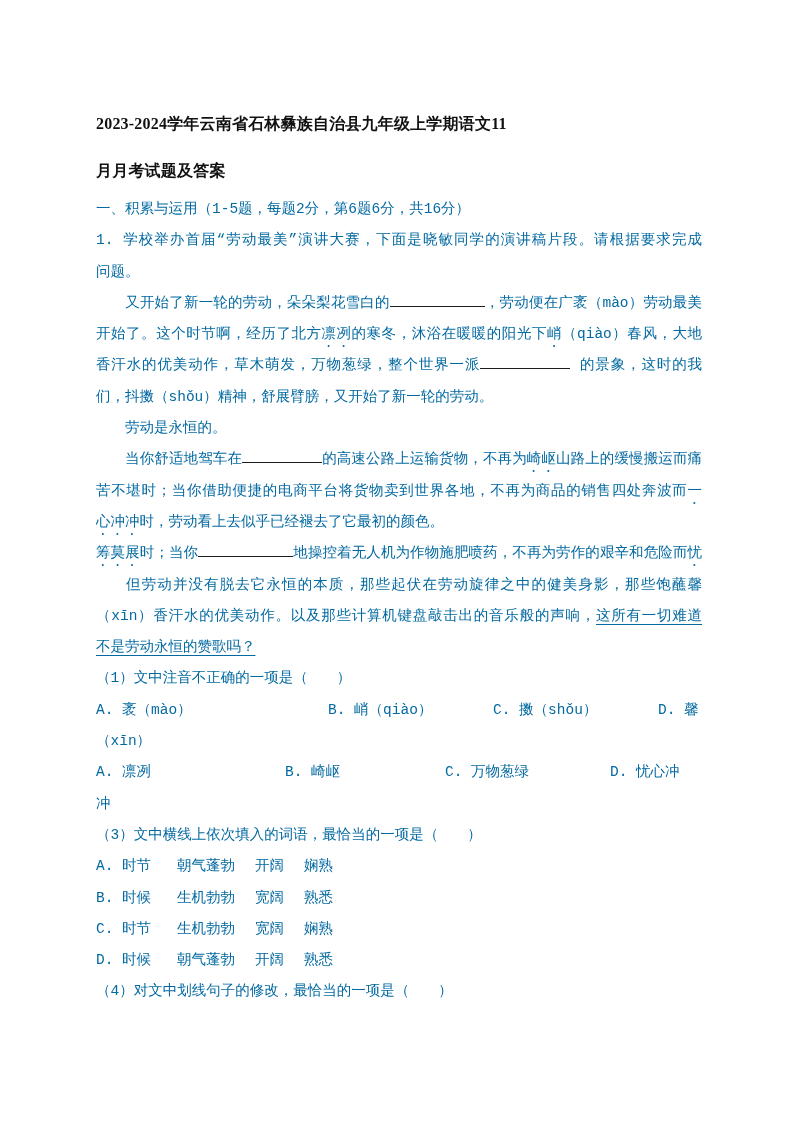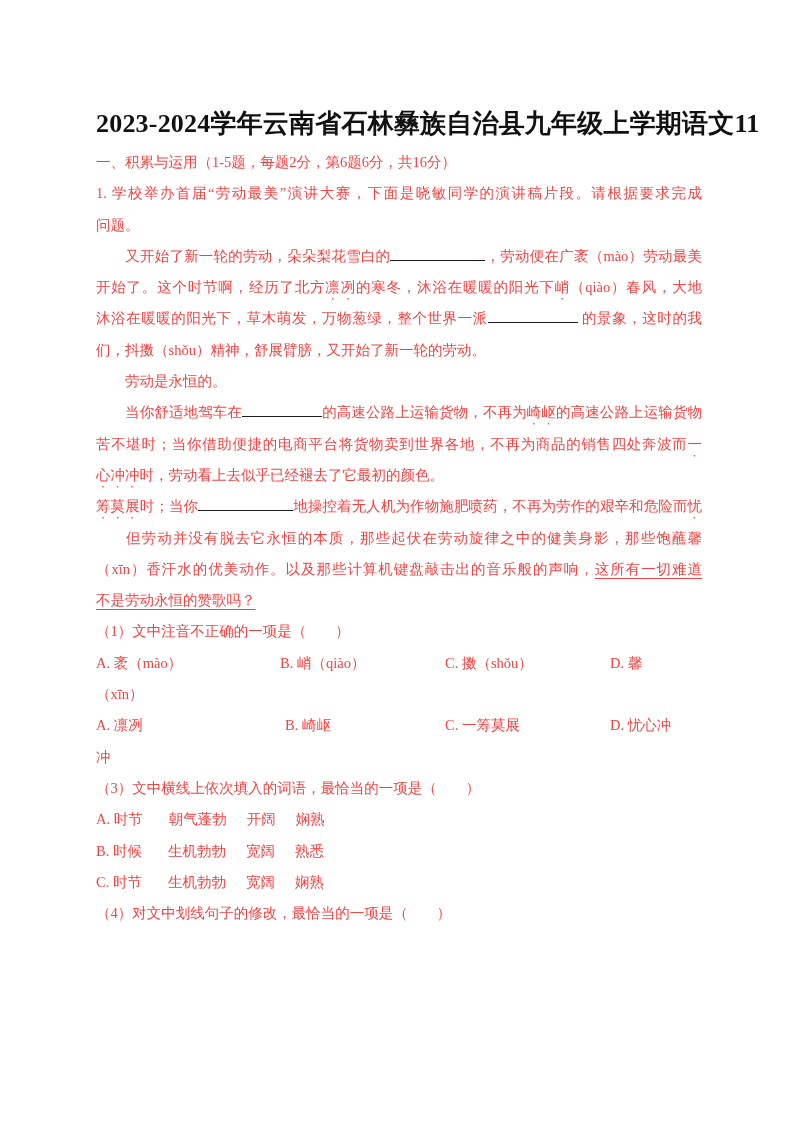--- a/index.html
+++ b/index.html
@@ -13,32 +13,33 @@
   .page {
     box-sizing: border-box;
     width: 793px;
     height: 1122px;
     padding: 100px 91px 0 96px;
     background: #ffffff;
     color: #1c1c1c;
     font-family: "Liberation Serif", "DejaVu Serif", serif;
   }
   .title-line {
-    font-size: 26px;
+    font-size: 16px;
     font-weight: bold;
     line-height: 47px;
     white-space: nowrap;
     color: #111111;
     letter-spacing: 0.2px;
   }
   .line {
     font-size: 14.5px;
     line-height: 31.3px;
     height: 31.3px;
-    color: #ef4444;
+    color: #0369a1;
+    font-family: Liberation Mono, monospace;
   }
   .just {
     text-align: justify;
     text-align-last: justify;
   }
   .dot {
     -webkit-text-emphasis: filled dot;
     -webkit-text-emphasis-position: under right;
     text-emphasis: filled dot;
     text-emphasis-position: under right;
@@ -62,40 +63,42 @@
   }
   .cell {
     display: inline-block;
   }
 </style>
 </head>
 <body>
 
 <div class="page">
   <div class="title-line">2023-2024学年云南省石林彝族自治县九年级上学期语文11</div>
+  <div class="title-line">月月考试题及答案</div>
   <div>
       <div class="line"><span>一、积累与运用（1-5题，每题2分，第6题6分，共16分）</span></div>
       <div class="line just"><span>1.  学校举办首届“劳动最美”演讲大赛，下面是晓敏同学的演讲稿片段。请根据要求完成</span></div>
       <div class="line"><span>问题。</span></div>
       <div class="line just"><span class="gap" style="width: 29px;"></span><span>又开始了新一轮的劳动，朵朵梨花雪白的</span><span class="blank" style="width: 95px;"></span><span>，劳动便在广袤（mào）劳动最美</span></div>
       <div class="line just"><span>开始了。这个时节啊，经历了北方</span><span class="dot">凛冽</span><span>的寒冬，沐浴在暖暖的阳光下</span><span class="dot">峭</span><span>（qiào）春风，大地</span></div>
-      <div class="line just"><span>沐浴在暖暖的阳光下，草木萌发，万物葱绿，整个世界一派</span><span class="blank" style="width: 90px;"></span><span> 的景象，这时的我</span></div>
+      <div class="line just"><span>香汗水的优美动作，草木萌发，万物葱绿，整个世界一派</span><span class="blank" style="width: 90px;"></span><span> 的景象，这时的我</span></div>
       <div class="line"><span>们，抖擞（shǒu）精神，舒展臂膀，又开始了新一轮的劳动。</span></div>
       <div class="line"><span class="gap" style="width: 29px;"></span><span>劳动是永恒的。</span></div>
-      <div class="line just"><span class="gap" style="width: 29px;"></span><span>当你舒适地驾车在</span><span class="blank" style="width: 80px;"></span><span>的高速公路上运输货物，不再为</span><span class="dot">崎岖</span><span>的高速公路上运输货物</span></div>
+      <div class="line just"><span class="gap" style="width: 29px;"></span><span>当你舒适地驾车在</span><span class="blank" style="width: 80px;"></span><span>的高速公路上运输货物，不再为</span><span class="dot">崎岖</span><span>山路上的缓慢搬运而痛</span></div>
       <div class="line just"><span>苦不堪时；当你借助便捷的电商平台将货物卖到世界各地，不再为商品的销售四处奔波而</span><span class="dot">一</span></div>
       <div class="line"><span class="dot">心冲冲</span><span>时，劳动看上去似乎已经褪去了它最初的颜色。</span></div>
       <div class="line just"><span class="dot">筹莫展</span><span>时；当你</span><span class="blank" style="width: 95px;"></span><span>地操控着无人机为作物施肥喷药，不再为劳作的艰辛和危险而</span><span class="dot">忧</span></div>
       <div class="line just"><span class="gap" style="width: 29px;"></span><span>但劳动并没有脱去它永恒的本质，那些起伏在劳动旋律之中的健美身影，那些饱蘸馨</span></div>
       <div class="line just"><span>（xīn）香汗水的优美动作。以及那些计算机键盘敲击出的音乐般的声响，</span><span class="u">这所有一切难道</span></div>
       <div class="line"><span class="u">不是劳动永恒的赞歌吗？</span></div>
       <div class="line"><span>（1）文中注音不正确的一项是（　　）</span></div>
-      <div class="line"><span class="cell" style="width: 184px;">A.  袤（mào）</span><span class="cell" style="width: 165px;">B.  峭（qiào）</span><span class="cell" style="width: 165px;">C.  擞（shǒu）</span><span>D.  馨</span></div>
+      <div class="line"><span class="cell" style="width: 184px;">A.  袤（mào）</span><span class="cell" style="width: 165px; margin-left: 48px;">B.  峭（qiào）</span><span class="cell" style="width: 165px;">C.  擞（shǒu）</span><span>D.  馨</span></div>
       <div class="line"><span>（xīn）</span></div>
-      <div class="line"><span class="cell" style="width: 189px;">A.  凛冽</span><span class="cell" style="width: 160px;">B.  崎岖</span><span class="cell" style="width: 165px;">C.  一筹莫展</span><span>D.  忧心冲</span></div>
+      <div class="line"><span class="cell" style="width: 189px;">A.  凛冽</span><span class="cell" style="width: 160px;">B.  崎岖</span><span class="cell" style="width: 165px;">C.  万物葱绿</span><span>D.  忧心冲</span></div>
       <div class="line"><span>冲</span></div>
       <div class="line"><span>（3）文中横线上依次填入的词语，最恰当的一项是（　　）</span></div>
       <div class="line"><span>A.  时节</span><span class="gap" style="width: 26px;"></span><span>朝气蓬勃</span><span class="gap" style="width: 20px;"></span><span>开阔</span><span class="gap" style="width: 20px;"></span><span>娴熟</span></div>
       <div class="line"><span>B.  时候</span><span class="gap" style="width: 26px;"></span><span>生机勃勃</span><span class="gap" style="width: 20px;"></span><span>宽阔</span><span class="gap" style="width: 20px;"></span><span>熟悉</span></div>
       <div class="line"><span>C.  时节</span><span class="gap" style="width: 26px;"></span><span>生机勃勃</span><span class="gap" style="width: 20px;"></span><span>宽阔</span><span class="gap" style="width: 20px;"></span><span>娴熟</span></div>
+      <div class="line"><span>D.  时候</span><span class="gap" style="width: 26px;"></span><span>朝气蓬勃</span><span class="gap" style="width: 20px;"></span><span>开阔</span><span class="gap" style="width: 20px;"></span><span>熟悉</span></div>
       <div class="line"><span>（4）对文中划线句子的修改，最恰当的一项是（　　）</span></div>
     </div>
 </div>
 
 </body></html>

